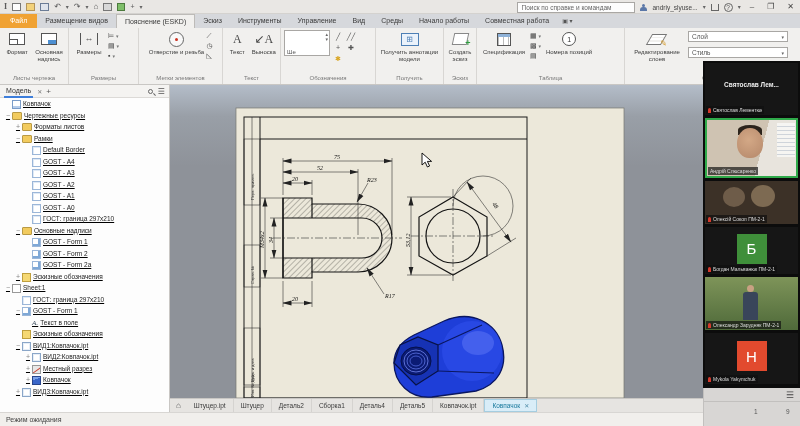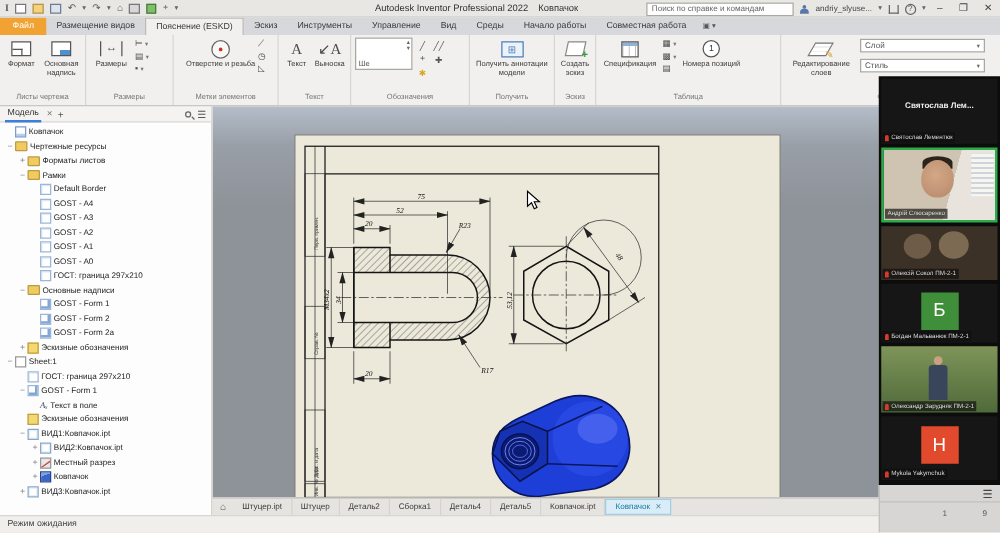--- a/index.html
+++ b/index.html
@@ -79,21 +79,21 @@
   .browser { position:absolute; left:0; top:85px; width:170px; height:327px; background:#fdfdfd; border-right:1px solid #c9c7c4; z-index:5; }
   .bheader { height:13px; background:#f4f3f1; border-bottom:1px solid #dcdad7; display:flex; align-items:center; font-size:7px; color:#333; padding:0 4px; gap:4px; }
   .bheader .btab { border-bottom:2px solid #3d7edb; padding:0 2px; line-height:11px; }
   .bheader .bx { color:#777; font-size:6px; }
   .bheader .bplus { color:#555; font-size:8px; }
   .bheader .bright { margin-left:auto; display:flex; gap:5px; align-items:center; }
   .search-ic { width:5px; height:5px; border:1px solid #666; border-radius:50%; position:relative; }
   .search-ic::after { content:""; position:absolute; left:4px; top:4px; width:3px; height:1px; background:#666; transform:rotate(45deg); }
   .hamb { font-size:8px; color:#555; }
   .tree { padding:2px 0 0 2px; }
-  .trow { display:flex; align-items:center; height:11.5px; white-space:nowrap; overflow:hidden; }
+  .trow { display:flex; align-items:flex-start; height:11.5px; white-space:nowrap; overflow:hidden;text-decoration:underline; }
   .trow .tw { width:8px; font-size:7px; color:#888; text-align:center; flex:none; }
   .trow .tl { font-size:6.5px; color:#222; margin-left:2px; }
   .d0{ padding-left:2px; } .d1{ padding-left:12px; } .d2{ padding-left:22px; }
   .ti { width:9px; height:9px; flex:none; display:inline-block; }
   .i-root { background:#fff; border:1px solid #7a9cc8; box-shadow:inset 0 -2px 0 #b7cdea; }
   .i-folder { width:10px; height:8px; background:#f2cb5e; border:1px solid #b99a45; border-radius:1px; }
   .i-border { background:#fff; border:1px solid #9bb6d8; box-shadow:inset 1px 1px 0 #dfe9f5; }
   .i-form { background:#fff; border:1px solid #9bb6d8; box-shadow:inset -2px -2px 0 #7fa8d6; }
   .i-sketch { background:#f5d873; border:1px solid #bf9f3e; }
   .i-sheet { background:#fff; border:1px solid #999; }
@@ -162,23 +162,20 @@
       <span class="qi shape save"></span>
       <span class="qi">↶</span>
       <span class="qi caret">▾</span>
       <span class="qi">↷</span>
       <span class="qi caret">▾</span>
       <span class="qi">⌂</span>
       <span class="qi shape" style="background:#d8d8d8;"></span>
       <span class="qi shape green"></span>
       <span class="qi" style="font-size:7px;">+</span>
       <span class="qi caret">▾</span>
-    </div>
-    <div class="tb-title">
-      <span>Autodesk Inventor Professional 2022</span><b>Ковпачок</b>
     </div>
     <div class="tb-right">
       <input class="searchbox" placeholder="Поиск по справке и командам" style="">
       <span class="person-ic"></span>
       <span class="tb-user">andriy_slyuse...</span>
       <span class="qi caret">▾</span>
       <span class="cart-ic"></span>
       <span class="help-ic">?</span>
       <span class="qi caret">▾</span>
       <span class="winbtn">–</span>

